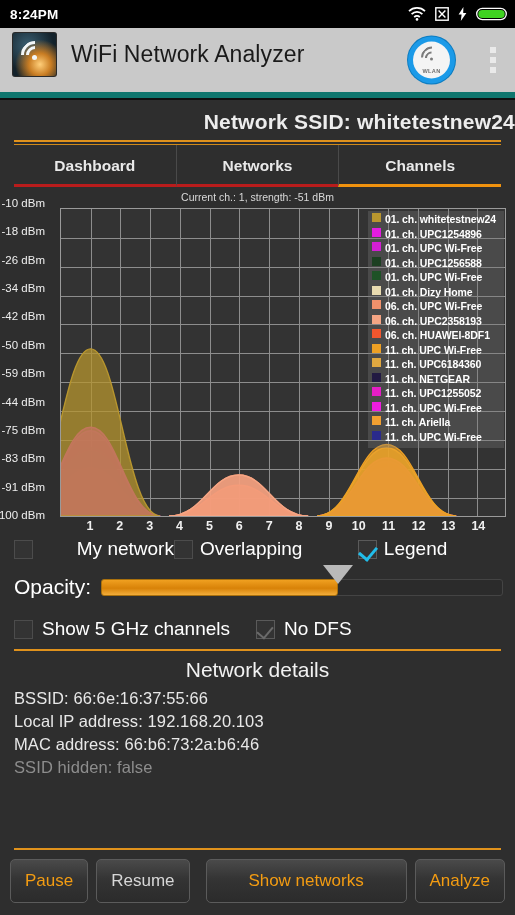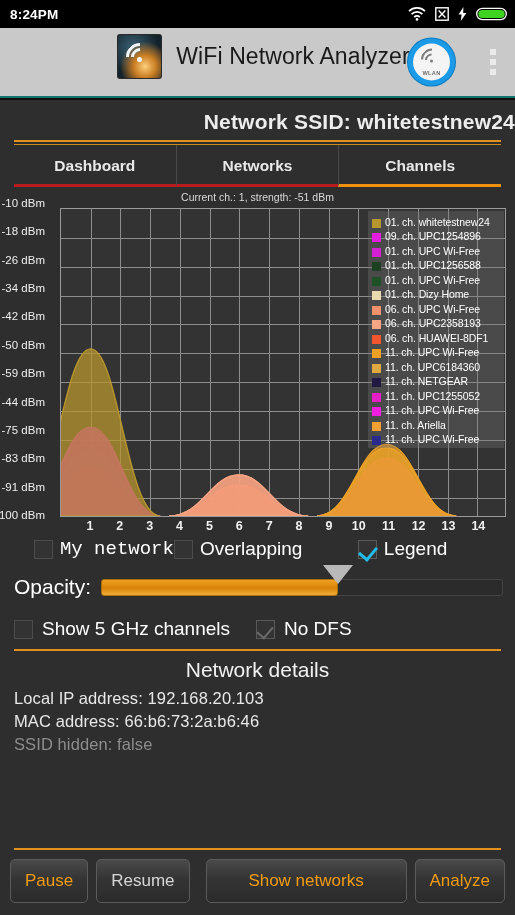--- a/index.html
+++ b/index.html
@@ -17,23 +17,22 @@
     padding:0 8px 0 10px; color:#fff;
   }
   .statusbar .clock{ font-size:13.5px; font-weight:bold; letter-spacing:.2px;}
   .statusbar .sbicons{ margin-left:auto; display:flex; align-items:center; gap:9px;}
   .sbicon{ display:block; }
 
   
   .appbar{
     height:70px; background:#c9c9c9;
     display:flex; align-items:center; padding:0 0 12px 12px;
-    border-bottom:2px solid #0f766e;
+    border-bottom:6px solid #0f766e;
     position:relative;
-    justify-content:center;
   }
   .applogo{
     width:45px;height:45px;border-radius:3px;flex:0 0 auto;
     background:
       radial-gradient(circle at 62% 72%, #ffcf7a 0%, #c97d23 26%, rgba(40,30,20,0) 58%),
       radial-gradient(circle at 35% 30%, #3a5f72 0%, #13222b 60%),
       #0a1016;
     position:relative; overflow:hidden;
     box-shadow:inset 0 0 0 1px #2a2a2a;
   }
@@ -92,28 +91,28 @@
   .plot{ position:absolute; left:60px; top:17px; right:9px; height:309px;
          background:#333333; border:1px solid #9a9a9a; overflow:hidden;}
   .gridv,.gridh{ position:absolute; background:#8d8d8d; }
   .gridv{ width:1px; top:0; bottom:0;}
   .gridh{ height:1px; left:0; right:0;}
   .xaxis{ position:absolute; left:60px; right:9px; top:328px; height:18px;}
   .xaxis span{ position:absolute; color:#f0f0f0; font-size:12.5px; transform:translateX(-50%); font-weight:bold;}
 
   .legend{ position:absolute; right:11px; top:20px; width:136px;
            background:rgba(120,120,120,.33); padding:2px 2px 3px 2px; }
-  .legrow{ display:flex; align-items:flex-end; height:14.5px; gap:4px; padding-left:2px;}
+  .legrow{ display:flex; align-items:flex-start; height:14.5px; gap:4px; padding-left:2px;font-weight:bold;}
   .legsw{ width:9px;height:9px; flex:0 0 auto; }
   .legtxt{ color:#fff; font-size:10.5px; white-space:nowrap; letter-spacing:-.1px;}
 
   
   .optrow{ display:flex; align-items:center; height:36px; padding:0 10px; margin-top:2px;}
   .opt{ display:flex; align-items:center; gap:7px; }
-  .opt.f1{ flex:1; justify-content:flex-end; padding-left:4px;font-family:Liberation Mono, monospace;}
+  .opt.f1{ flex:1; justify-content:space-between; padding-left:4px;}
   .opt.f2{ flex:1.15; justify-content:flex-start;}
   .opt.f3{ flex:0.92; justify-content:flex-start;}
   .cbox{ width:19px;height:19px;border:1px solid #5a5a5a;background:#333;flex:0 0 auto;position:relative;}
   .cbox.checked::after{
     content:""; position:absolute; left:3px; top:2px; width:9px;height:14px;
     border:solid #21bdea; border-width:0 3.4px 3.4px 0; transform:rotate(40deg);
   }
   .cbox.dim::after{
     content:""; position:absolute; left:3px; top:2px; width:8px;height:13px;
     border:solid #6b6b6b; border-width:0 2.6px 2.6px 0; transform:rotate(40deg);
@@ -297,21 +296,21 @@
       <span style="left:93.8%">14</span>
     </div>
 
     <div class="legend" id="legend">
         <div class="legrow">
           <span class="legsw" style="background: rgb(184, 150, 46);"></span>
           <span class="legtxt">01. ch. whitetestnew24</span>
         </div>
         <div class="legrow">
           <span class="legsw" style="background: rgb(227, 28, 224);"></span>
-          <span class="legtxt">09. ch. UPC1254896</span>
+          <span class="legtxt">01. ch. UPC1254896</span>
         </div>
         <div class="legrow">
           <span class="legsw" style="background: rgb(212, 31, 212);"></span>
           <span class="legtxt">01. ch. UPC Wi-Free</span>
         </div>
         <div class="legrow">
           <span class="legsw" style="background: rgb(29, 64, 34);"></span>
           <span class="legtxt">01. ch. UPC1256588</span>
         </div>
         <div class="legrow">
@@ -398,20 +397,21 @@
     <div class="opt">
       <span class="cbox dim"></span>
       <span class="optlbl">No DFS</span>
     </div>
   </div>
 
   <div class="hr-orange"></div>
 
   <div class="details">
     <div class="det-title">Network details</div>
+    <div class="detline">BSSID: 66:6e:16:37:55:66</div>
     <div class="detline">Local IP address: 192.168.20.103</div>
     <div class="detline">MAC address: 66:b6:73:2a:b6:46</div>
     <div class="detline fade">SSID hidden: false</div>
   </div>
 
   <div class="hr-orange"></div>
 
   <div class="btnbar">
     <div class="btn">Pause</div>
     <div class="btn grey">Resume</div>

